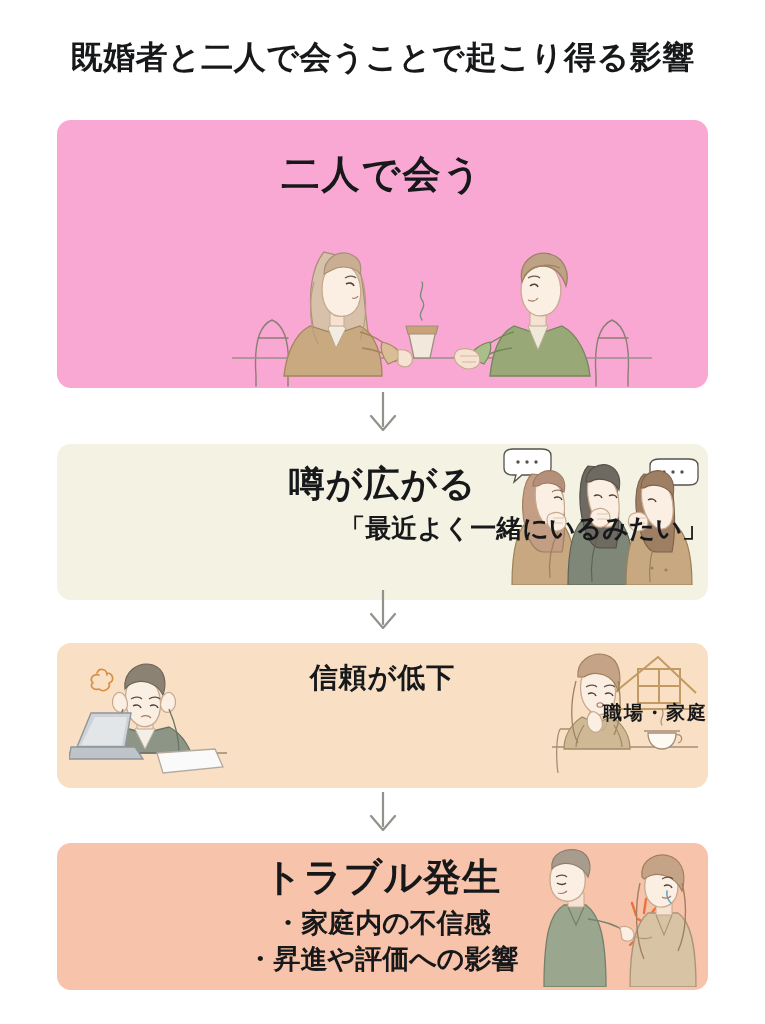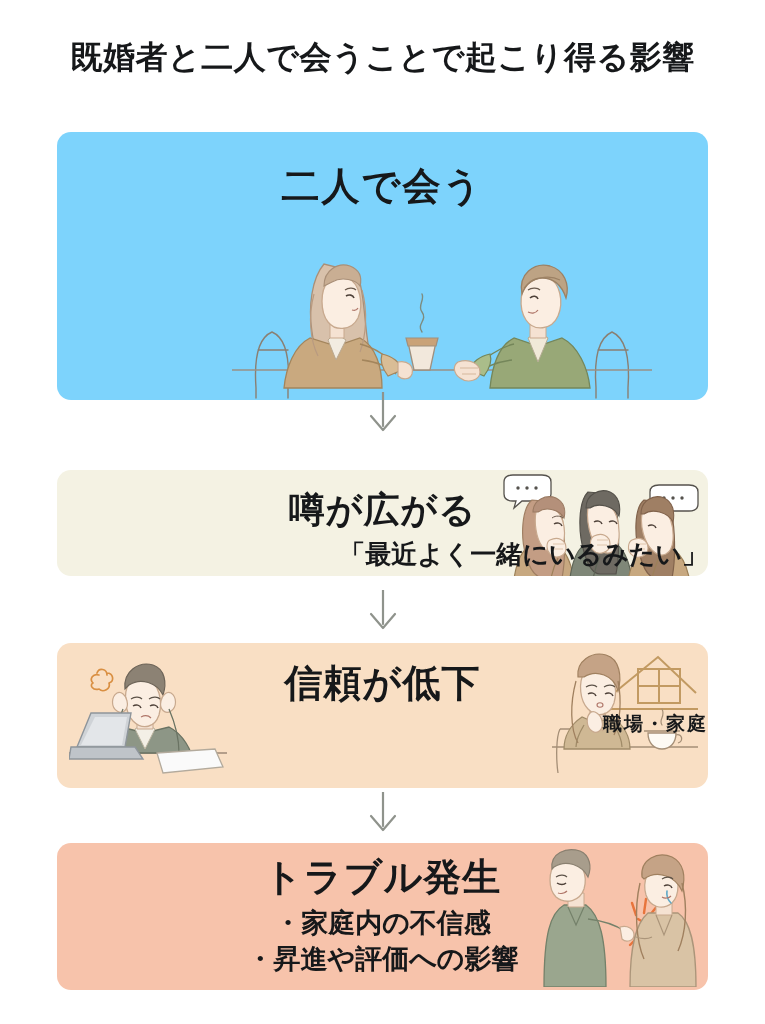--- a/index.html
+++ b/index.html
@@ -36,22 +36,22 @@
 
   
   .flow-box {
     position: absolute;
     left: 57px;
     width: 651px;
     border-radius: 14px;
     overflow: hidden;
   }
 
-  .box-1 { top: 132px;  height: 268px; background: #7dd3fc; }
-  .box-2 { top: 444px;  height: 106px; background: #f4f2e3; margin-top: 26px; }
+  .box-1 { top: 120px;  height: 268px; background: #f9a8d4; }
+  .box-2 { top: 444px;  height: 156px; background: #f4f2e3; }
   .box-3 { top: 643px;  height: 145px; background: #f9dfc4; }
   .box-4 { top: 843px;  height: 147px; background: #f7c3ab; }
 
   .box-heading {
     position: relative;
     z-index: 3;
     text-align: center;
     font-weight: 700;
     color: #16181a;
     line-height: 1.1;
@@ -62,21 +62,21 @@
     z-index: 3;
     text-align: right;
     font-weight: 700;
     color: #16181a;
     line-height: 1.15;
   }
 
   .box-1 .box-heading { font-size: 38px; padding-top: 34px; letter-spacing: 2px; }
   .box-2 .box-heading { font-size: 36px; padding-top: 20px; letter-spacing: 1px; }
   .box-2 .box-sub     { font-size: 26px; padding-top: 10px; letter-spacing: 0px; }
-  .box-3 .box-heading { font-size: 38px; padding-top: 20px; letter-spacing: 1px; }
+  .box-3 .box-heading { font-size: 28px; padding-top: 20px; letter-spacing: 1px; }
   .box-3 .box-sub     { font-size: 19px; padding-top: 8px;  letter-spacing: 2px; }
   .box-4 .box-heading { font-size: 38px; padding-top: 14px; letter-spacing: 1px; }
 
   .bullet-list {
     position: relative;
     z-index: 3;
     list-style: none;
     text-align: center;
     font-size: 27px;
     font-weight: 700;

